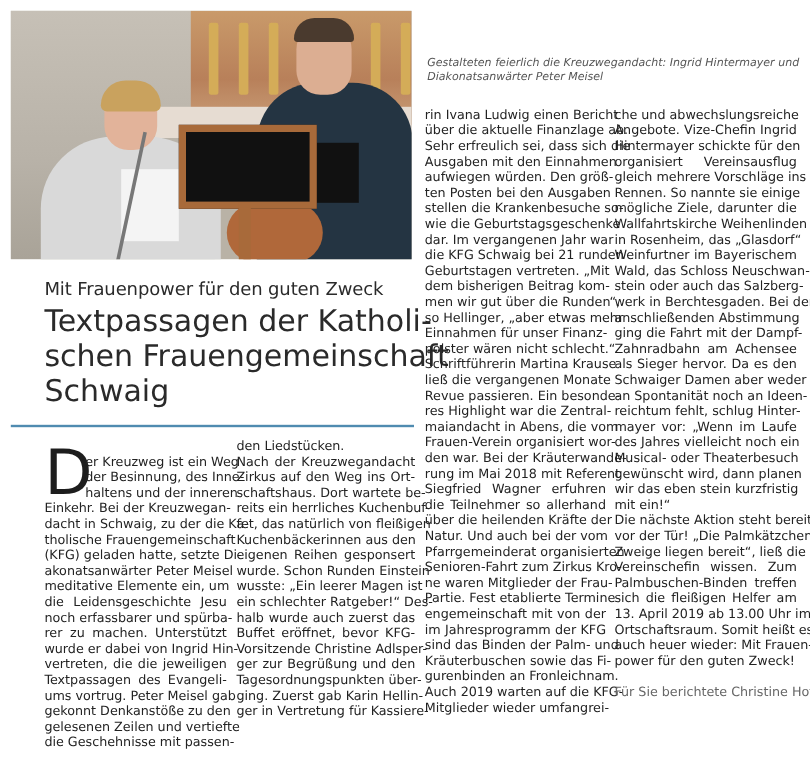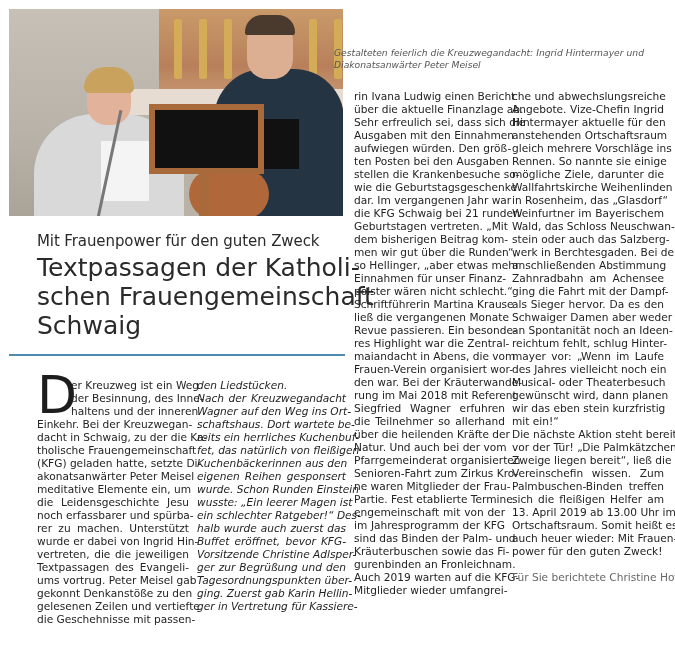--- a/index.html
+++ b/index.html
@@ -15,32 +15,32 @@
   .photo .paper { position: absolute; left: 92px; top: 132px; width: 48px; height: 60px; background: #f4f4f4; }
   .photo .mic { position: absolute; left: 99px; top: 100px; width: 3px; height: 110px; background: #777; transform: rotate(12deg); }
   .photo .man-body { position: absolute; left: 205px; top: 60px; width: 130px; height: 150px; background: #243442; border-radius: 50px 50px 0 0; }
   .photo .man-head { position: absolute; left: 238px; top: 10px; width: 46px; height: 60px; background: #dcae92; border-radius: 22px 22px 20px 20px; }
   .photo .man-hair { position: absolute; left: 236px; top: 6px; width: 50px; height: 20px; background: #4a3a2e; border-radius: 24px 24px 4px 4px; }
   .photo .stand { position: absolute; left: 140px; top: 95px; width: 115px; height: 70px; border: 6px solid #a86a3a; background: #111; box-sizing: border-box; }
   .photo .stand-pole { position: absolute; left: 190px; top: 160px; width: 10px; height: 50px; background: #a86a3a; }
   .photo .guitar { position: absolute; left: 180px; top: 160px; width: 80px; height: 50px; background: #b0683a; border-radius: 40px; }
   .photo .blackbook { position: absolute; left: 250px; top: 110px; width: 40px; height: 50px; background: #111; }
 
-  .caption { position: absolute; left: 334px; top: 47px; width: 310px; font-style: italic; font-size: 9.2px; line-height: 11.5px; color: #555; text-align: justify; text-align-last: left; }
+  .caption { position: absolute; left: 356px; top: 47px; width: 310px; font-style: italic; font-size: 9.2px; line-height: 11.5px; color: #555; text-align: justify; text-align-last: left; }
   .kicker { position: absolute; left: 37px; top: 232px; font-size: 15px; color: #2a2a2a; white-space: nowrap; letter-spacing: -0.1px; }
   .headline { position: absolute; left: 37px; top: 253px; font-size: 25px; line-height: 29px; color: #2a2a2a; }
   .headline div { white-space: nowrap; }
   .rule { position: absolute; left: 9px; top: 354px; width: 336px; height: 2px; background: #4f8bb0; }
 
   .col { position: absolute; font-size: 10.6px; line-height: 13px; color: #222; }
   .col .ln { white-space: nowrap; display: block; text-align: justify; text-align-last: justify; height: 13px; }
   .col .ln.last { text-align-last: left; }
   .col1 { left: 37px; top: 379px; width: 152px; }
   .col1 .ln.indent { margin-left: 34px; }
-  .col2 { left: 197px; top: 379px; width: 149px; font-style: italic; }
+  .col2 { left: 197px; top: 366px; width: 149px; }
   .col3 { left: 354px; top: 90px; width: 151px; }
   .col4 { left: 512px; top: 90px; width: 152px; }
   .dropcap { position: absolute; left: 37px; top: 375px; font-size: 52px; line-height: 40px; height: 40px; color: #1d1d1d; font-family: "DejaVu Sans", sans-serif; }
   .byline { color: #666; }
   .col .gap { height: 13px; display: block; }
 </style>
 </head>
 <body>
 
 <div class="photo">
@@ -95,21 +95,21 @@
     <span class="ln">vertreten, die die jeweiligen</span>
     <span class="ln">Textpassagen des Evangeli-</span>
     <span class="ln">ums vortrug. Peter Meisel gab</span>
     <span class="ln">gekonnt Denkanstöße zu den</span>
     <span class="ln">gelesenen Zeilen und vertiefte</span>
     <span class="ln">die Geschehnisse mit passen-</span>
   </div>
 <div class="col col2">
     <span class="ln last">den Liedstücken.</span>
     <span class="ln">Nach der Kreuzwegandacht</span>
-    <span class="ln">Wagner auf den Weg ins Ort-</span>
+    <span class="ln">Zirkus auf den Weg ins Ort-</span>
     <span class="ln">schaftshaus. Dort wartete be-</span>
     <span class="ln">reits ein herrliches Kuchenbuf-</span>
     <span class="ln">fet, das natürlich von fleißigen</span>
     <span class="ln">Kuchenbäckerinnen aus den</span>
     <span class="ln">eigenen Reihen gesponsert</span>
     <span class="ln">wurde. Schon Runden Einstein</span>
     <span class="ln">wusste: „Ein leerer Magen ist</span>
     <span class="ln">ein schlechter Ratgeber!“ Des-</span>
     <span class="ln">halb wurde auch zuerst das</span>
     <span class="ln">Buffet eröffnet, bevor KFG-</span>
@@ -156,34 +156,34 @@
     <span class="ln">im Jahresprogramm der KFG</span>
     <span class="ln">sind das Binden der Palm- und</span>
     <span class="ln">Kräuterbuschen sowie das Fi-</span>
     <span class="ln">gurenbinden an Fronleichnam.</span>
     <span class="ln">Auch 2019 warten auf die KFG-</span>
     <span class="ln">Mitglieder wieder umfangrei-</span>
   </div>
 <div class="col col4">
 <span class="ln">che und abwechslungsreiche</span>
     <span class="ln">Angebote. Vize-Chefin Ingrid</span>
-    <span class="ln">Hintermayer aktuelle für den</span>
-    <span class="ln">anstehenden Ortschaftsraum</span>
+    <span class="ln">Hintermayer schickte für den</span>
+    <span class="ln">organisiert Vereinsausflug</span>
     <span class="ln">gleich mehrere Vorschläge ins</span>
     <span class="ln">Rennen. So nannte sie einige</span>
     <span class="ln">mögliche Ziele, darunter die</span>
     <span class="ln">Wallfahrtskirche Weihenlinden</span>
     <span class="ln">in Rosenheim, das „Glasdorf“</span>
     <span class="ln">Weinfurtner im Bayerischem</span>
     <span class="ln">Wald, das Schloss Neuschwan-</span>
     <span class="ln">stein oder auch das Salzberg-</span>
     <span class="ln">werk in Berchtesgaden. Bei der</span>
     <span class="ln">anschließenden Abstimmung</span>
+    <span class="ln">ging die Fahrt mit der Dampf-</span>
     <span class="ln">Zahnradbahn am Achensee</span>
-    <span class="ln">ging die Fahrt mit der Dampf-</span>
     <span class="ln">als Sieger hervor. Da es den</span>
     <span class="ln">Schwaiger Damen aber weder</span>
     <span class="ln">an Spontanität noch an Ideen-</span>
     <span class="ln">reichtum fehlt, schlug Hinter-</span>
     <span class="ln">mayer vor: „Wenn im Laufe</span>
     <span class="ln">des Jahres vielleicht noch ein</span>
     <span class="ln">Musical- oder Theaterbesuch</span>
     <span class="ln">gewünscht wird, dann planen</span>
     <span class="ln">wir das eben stein kurzfristig</span>
     <span class="ln last">mit ein!“</span>

